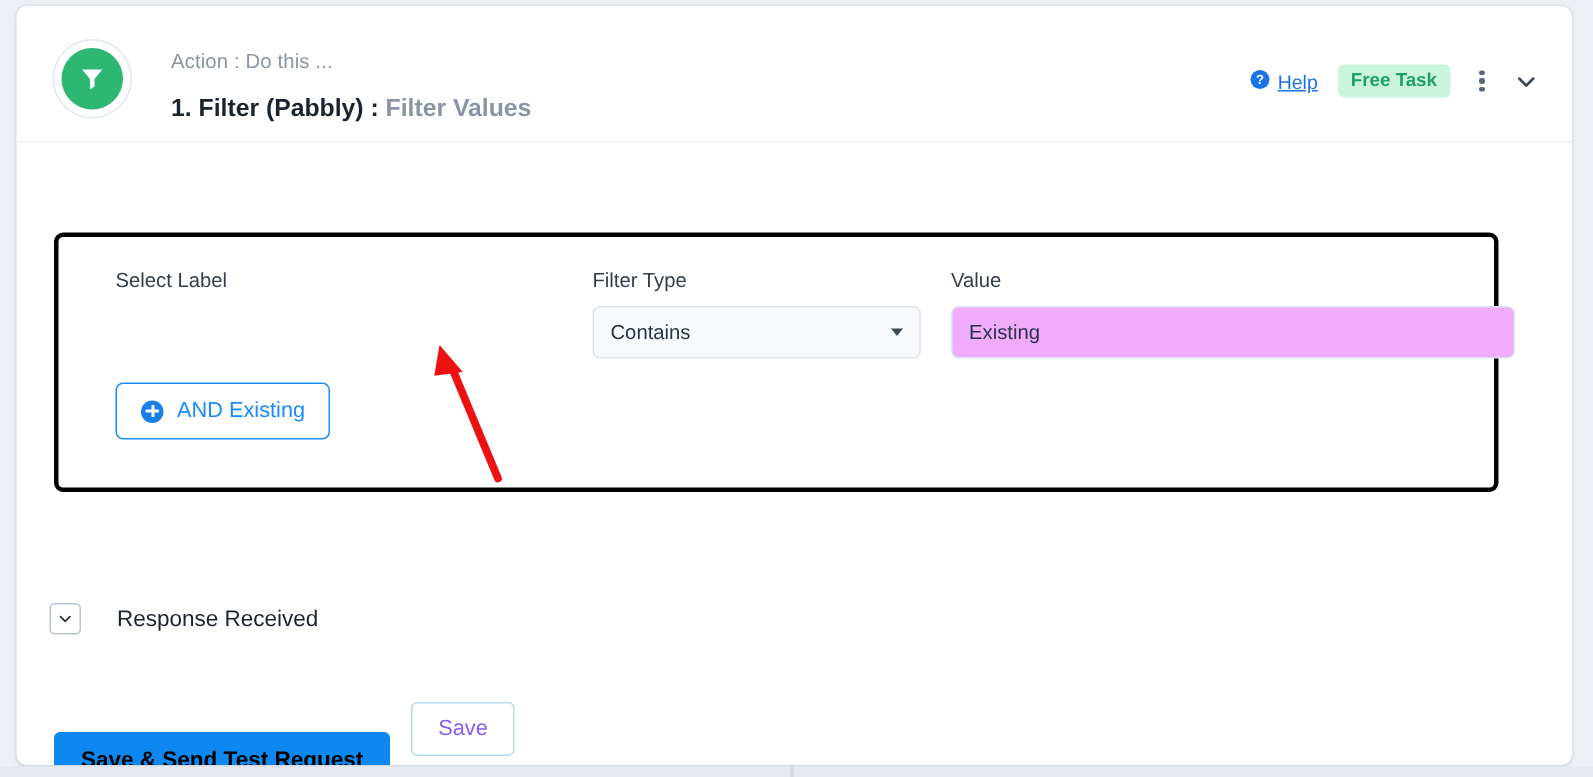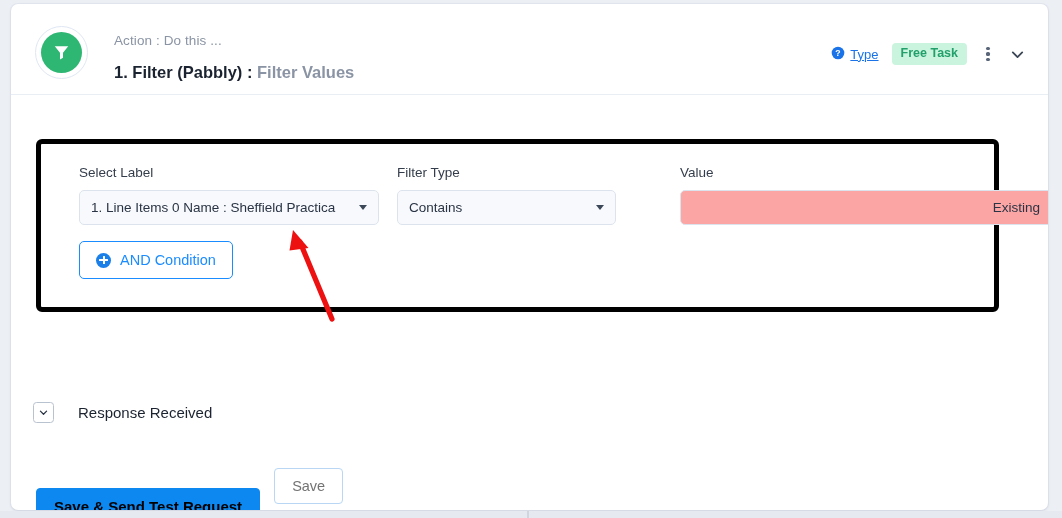--- a/index.html
+++ b/index.html
@@ -105,38 +105,38 @@
 
   
   .body-area {
     position: absolute;
     left: 0; top: 91px;
     width: 1037px; height: 415px;
   }
 
   .condition-panel {
     position: absolute;
-    left: 25px; top: 44px;
+    left: 25px; top: 60px;
     width: 963px; height: 173px;
-    border: 5px solid #000000;
+    border: 3px solid #000000;
     border-radius: 6px;
     background: #fff;
   }
 
   .fields-row {
     position: absolute;
     left: 0; top: 0; width: 100%;
   }
   .field {
     position: absolute;
     top: 20px;
   }
   .field.label-field  { left: 38px;  width: 300px; }
   .field.type-field   { left: 356px; width: 219px; }
-  .field.value-field  { left: 595px; width: 376px; margin-left: 44px; }
+  .field.value-field  { left: 595px; width: 376px; }
 
   .field-label {
     font-size: 13.5px;
     color: #343d4b;
     line-height: 18px;
     margin-bottom: 8px;
     white-space: nowrap;
   }
   .control {
     height: 35px;
@@ -145,21 +145,21 @@
     background: #f7f9fc;
     display: flex;
     align-items: center;
     padding: 0 11px;
     font-size: 13.5px;
     color: #2a3444;
     position: relative;
     overflow: hidden;
     cursor: pointer;
   }
-  .control.text-input { background: #fca5a5; cursor: text; text-align: right; }
+  .control.text-input { background: #f0abfc; cursor: text; }
   .control .ctl-text {
     flex: 1 1 auto;
     white-space: nowrap;
     overflow: hidden;
     text-overflow: clip;
     padding-right: 4px;
   }
   .caret {
     flex: 0 0 auto;
     width: 0; height: 0;
@@ -241,21 +241,21 @@
     font-size: 15px;
     font-weight: bold;
     height: 36px;
     padding: 0 17px;
     cursor: pointer;
     white-space: nowrap;
     display: flex; align-items: center; margin-top: 40px;
   }
   .btn-secondary {
     background: #fff;
-    color: #737373;
+    color: #8b5cf6;
     border: 1px solid #b9d7f5;
     border-radius: 4px;
     font-size: 14.5px;
     height: 36px;
     padding: 0 17px;
     cursor: pointer;
     white-space: nowrap;
     display: flex; align-items: center;
   }
 
@@ -307,21 +307,21 @@
       </div>
 
       <div class="header-right">
         <a class="help-link" href="#">
           <span>
             <svg width="14" height="14" viewBox="0 0 16 16" aria-hidden="true">
               <circle cx="8" cy="8" r="7.2" fill="#1a73e8"></circle>
               <text x="8" y="11.6" font-size="10" font-weight="bold" fill="#ffffff" text-anchor="middle" font-family="Liberation Sans, sans-serif">?</text>
             </svg>
           </span>
-          <span class="lbl">Type</span>
+          <span class="lbl">Help</span>
         </a>
 
         <span class="badge-free">Free Task</span>
 
         <span class="kebab">
           <i></i>
             <i></i>
             <i></i>
         </span>
 
@@ -334,24 +334,20 @@
     </div>
 
     <div class="body-area">
 
       <div class="condition-panel">
 
         <div class="fields-row">
 
           <div class="field label-field">
             <div class="field-label">Select Label</div>
-            <div class="control">
-              <span class="ctl-text">1. Line Items 0 Name : Sheffield Practica</span>
-              <span class="caret"></span>
-            </div>
           </div>
 
           <div class="field type-field">
             <div class="field-label">Filter Type</div>
             <div class="control">
               <span class="ctl-text">Contains</span>
               <span class="caret"></span>
             </div>
           </div>
 
@@ -359,21 +355,21 @@
             <div class="field-label">Value</div>
             <div class="control text-input">
               <span class="ctl-text">Existing</span>
             </div>
           </div>
 
         </div>
 
         <button class="btn-outline-blue and-btn">
           <span class="plus-circle"></span>
-          <span>AND Condition</span>
+          <span>AND Existing</span>
         </button>
       </div>
 
 
       <div class="response-row">
         <span class="chev-box">
           <svg width="11" height="11" viewBox="0 0 16 16" aria-hidden="true">
             <path d="M3.5 6 L8 10.5 L12.5 6" fill="none" stroke="#2a3444" stroke-width="1.8" stroke-linecap="round" stroke-linejoin="round"></path>
           </svg>
         </span>

